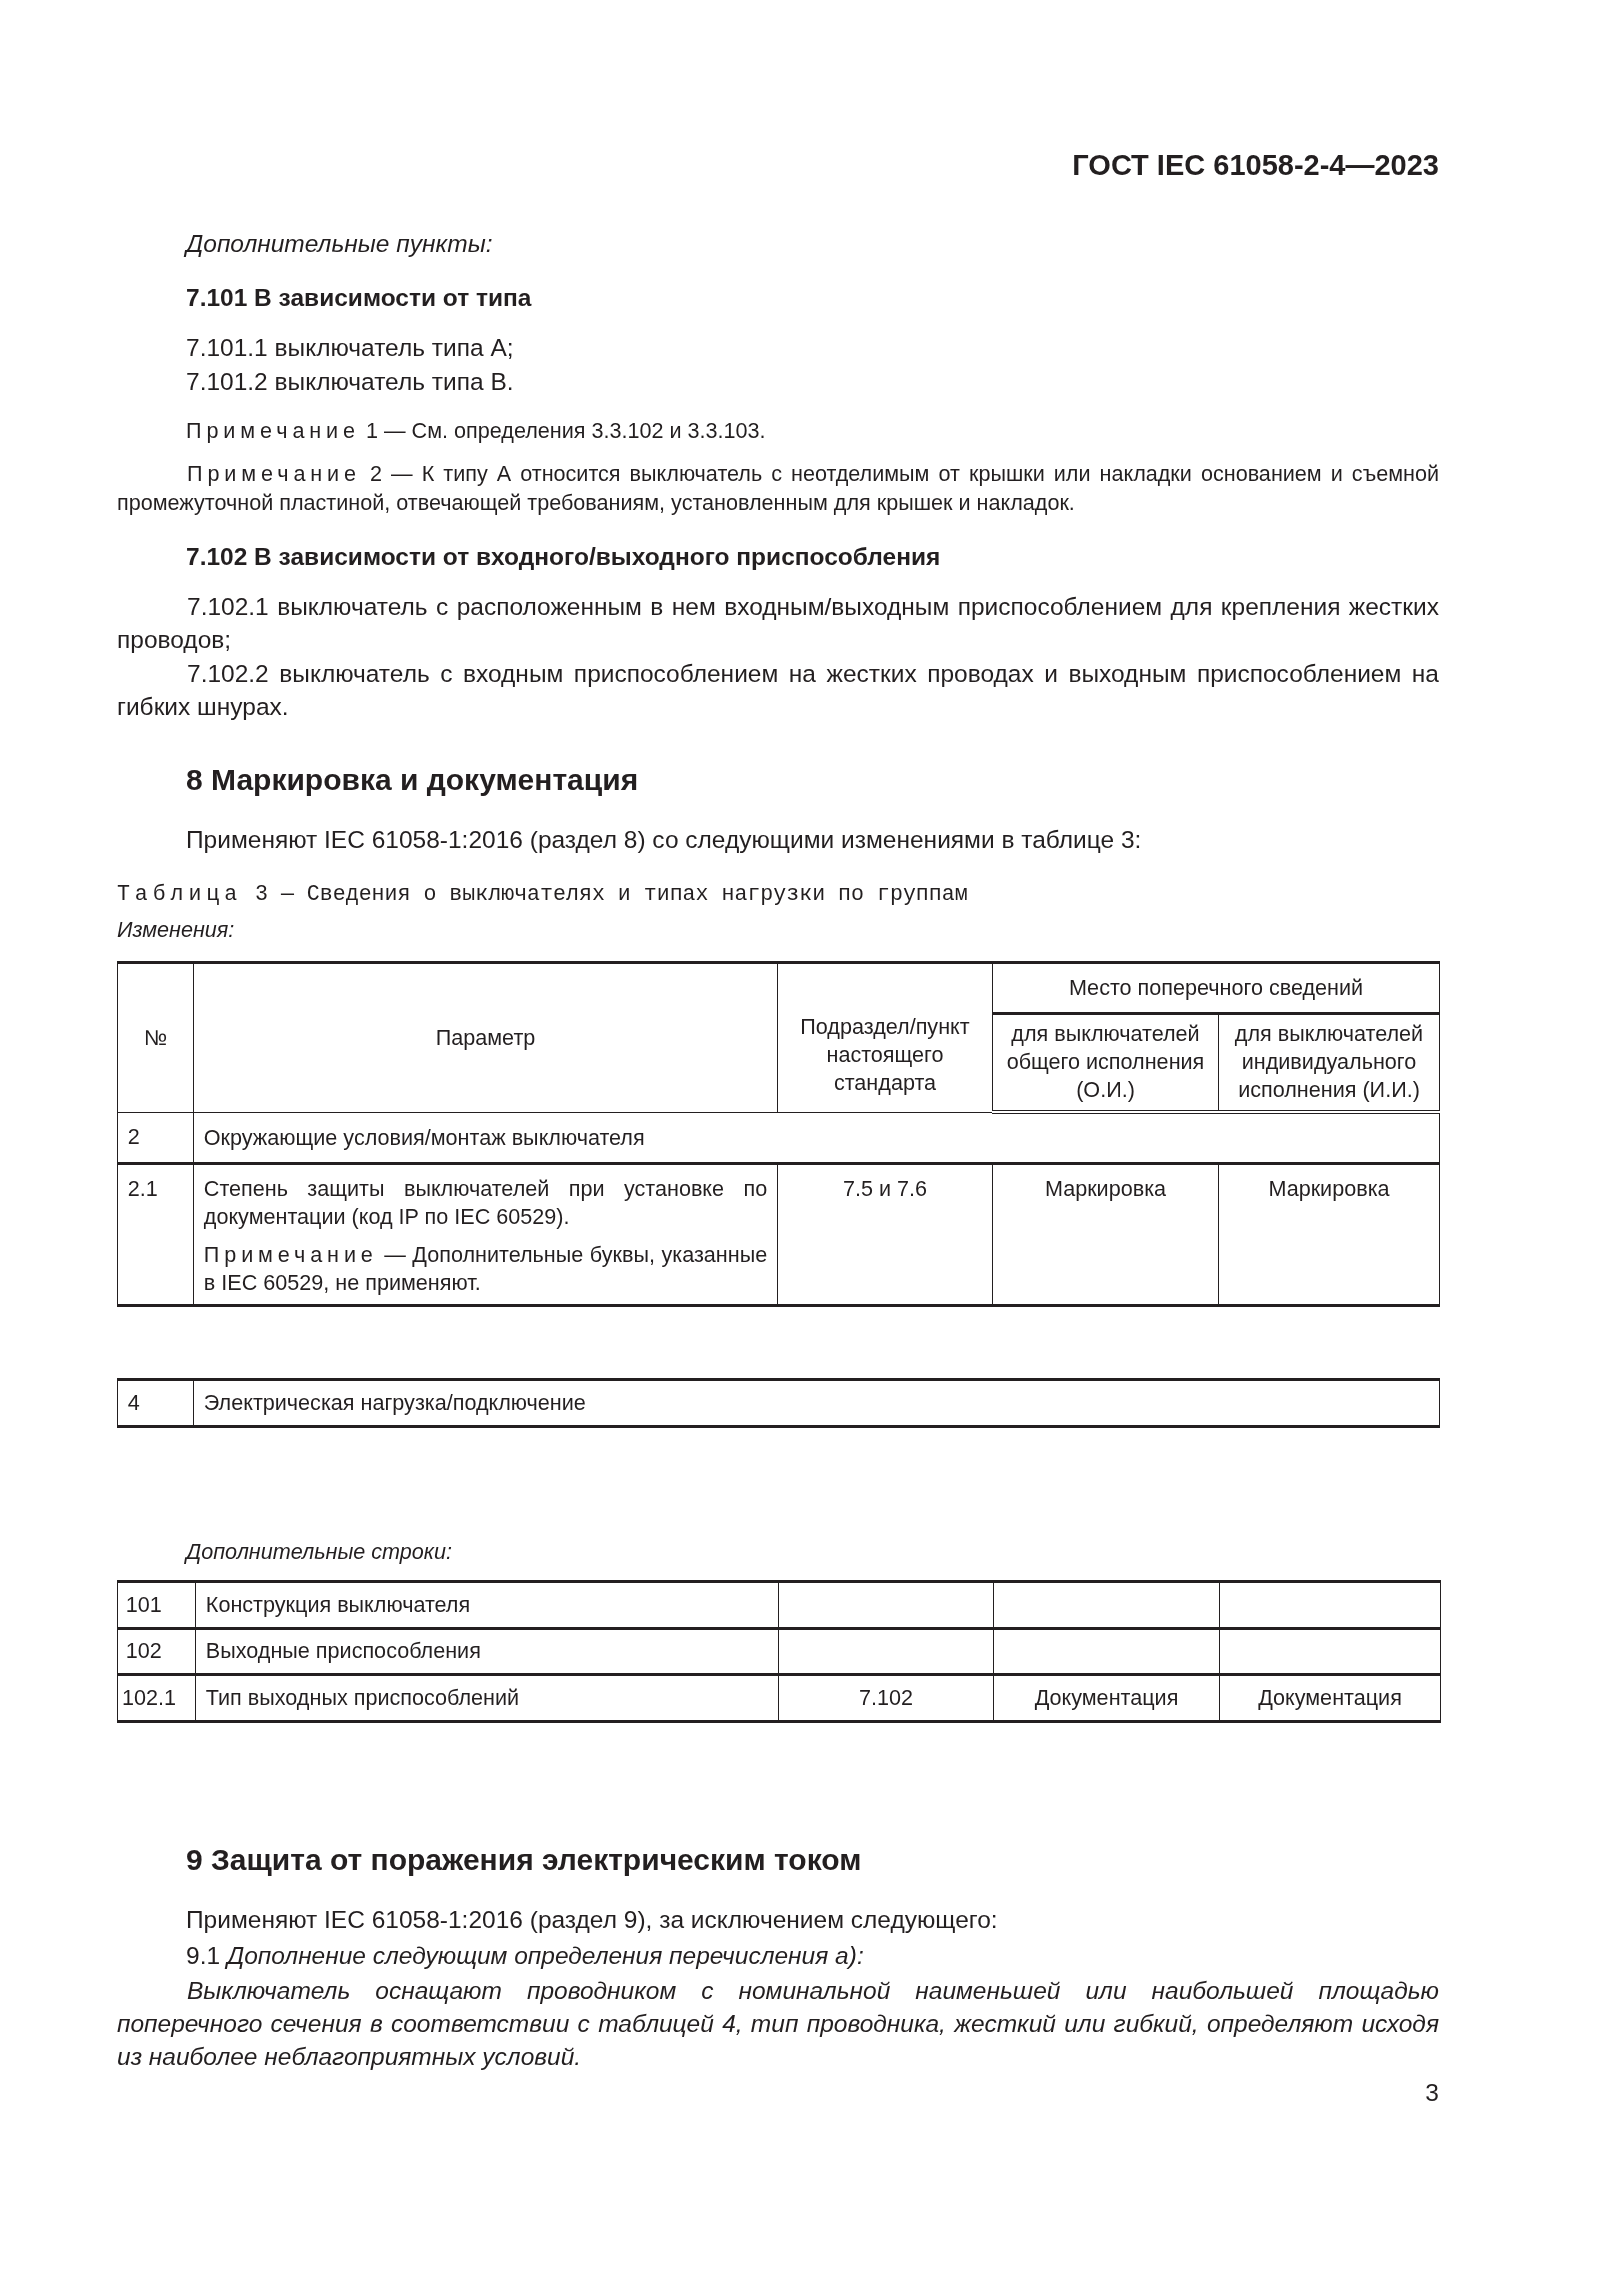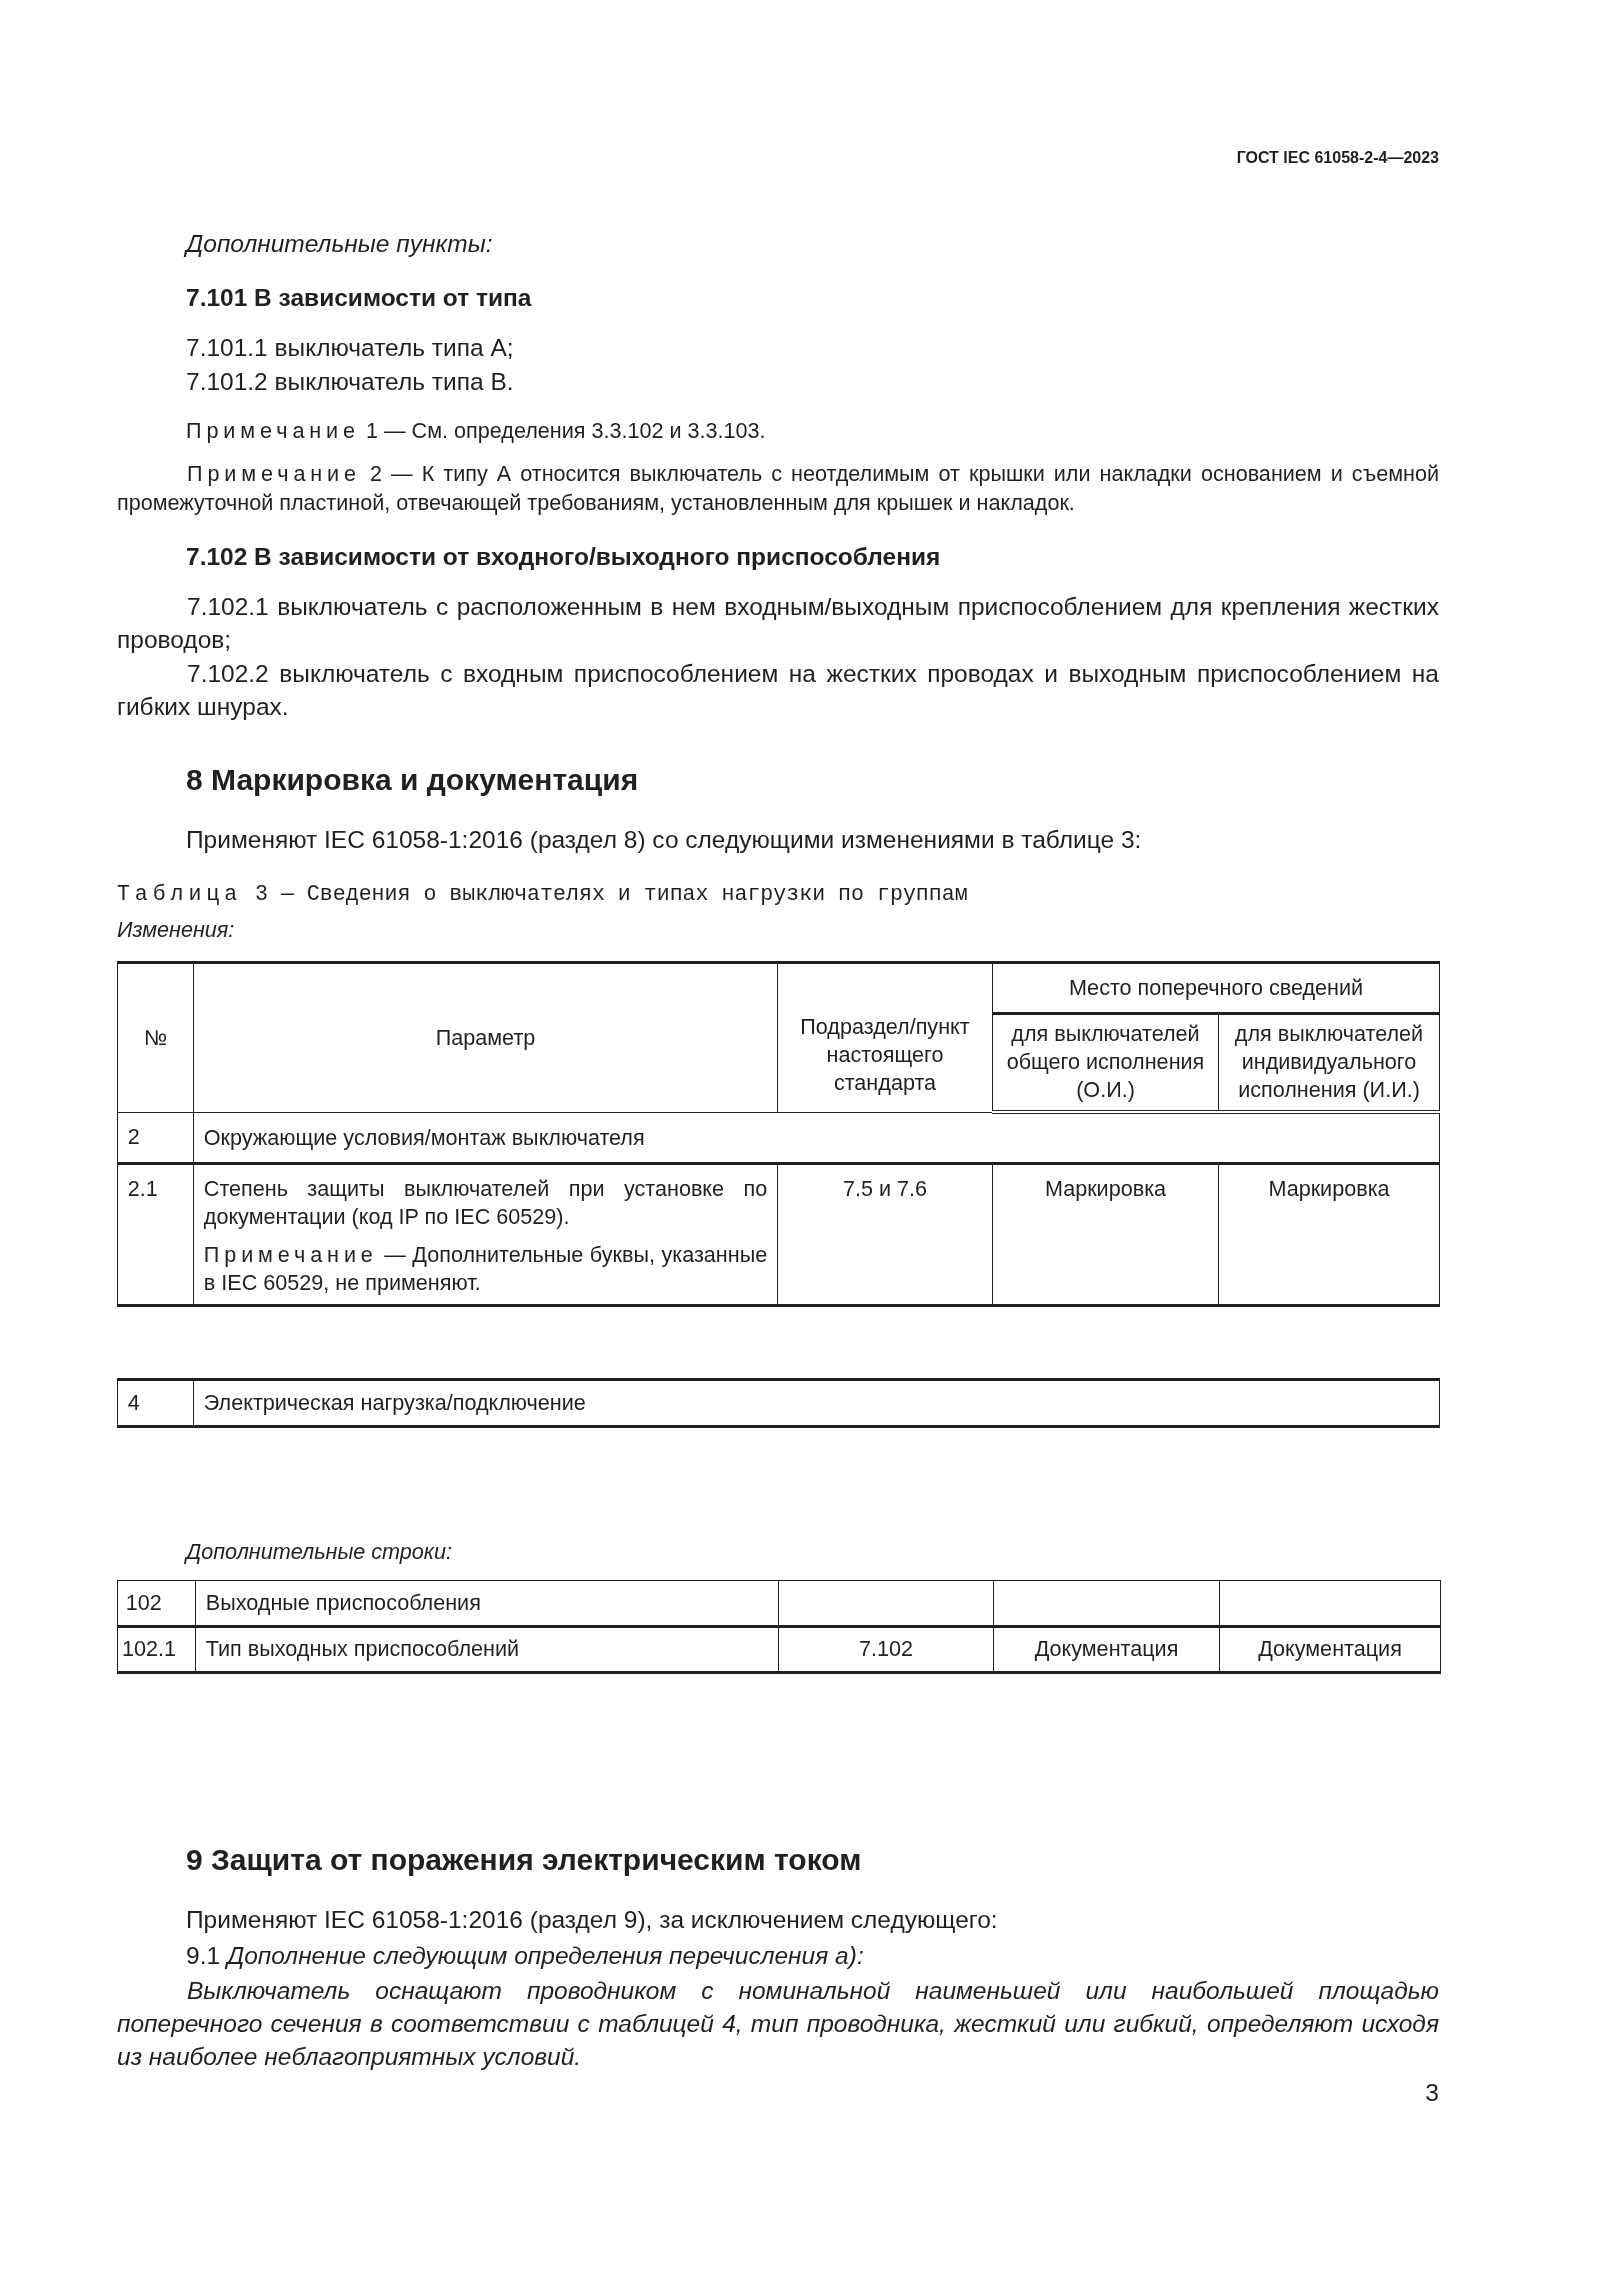--- a/index.html
+++ b/index.html
@@ -4,21 +4,21 @@
 <style>
   html, body { margin: 0; padding: 0; background: #ffffff; }
   body { width: 1621px; height: 2293px; position: relative; overflow: hidden;
          font-family: "Liberation Sans", sans-serif; color: #231f20; }
   .abs { position: absolute; }
   .txt { font-size: 24.5px; line-height: 33px; }
   .small { font-size: 21.6px; line-height: 29px; }
   .ital { font-style: italic; }
   .spaced { letter-spacing: 4.9px; }
   .just { text-align: justify; }
-  #doc-header { top: 149px; right: 182px; font-size: 16px; font-weight: bold; }
+  #doc-header { top: 149px; right: 182px; font-size: 29px; font-weight: bold; }
   .h2 { font-size: 30px; font-weight: bold; }
   .h3 { font-size: 24.5px; font-weight: bold; }
 
   table.gost { position: absolute; left: 117px; width: 1322px; border-collapse: collapse;
                font-size: 21.6px; line-height: 28px; table-layout: fixed; }
   table.gost td { border: 1.5px solid #231f20; vertical-align: top; padding: 5.9px 9.8px; }
   table.gost td.c { text-align: center; }
   table.gost td.vm { vertical-align: middle; }
   table.gost tr.thick-top td { border-top: 3.9px solid #231f20; }
   table.gost tr.thick-bottom td { border-bottom: 3.9px solid #231f20; }
@@ -117,20 +117,27 @@
 
 <table class="gost" style="top:1580px;">
   <colgroup>
       <col style="width:78px;">
       <col style="width:583px;">
       <col class="col-sub">
       <col class="col-oi">
       <col class="col-ii">
     </colgroup>
   <tbody>
+      <tr class="thick-top thick-bottom">
+    <td style="padding:7.8px 7.8px;">101</td>
+    <td style="padding:7.8px 9.8px;">Конструкция выключателя</td>
+    <td class="c vm"></td>
+    <td class="c vm"></td>
+    <td class="c vm"></td>
+  </tr>
   <tr class="thick-bottom">
     <td style="padding:7.8px 7.8px;">102</td>
     <td style="padding:7.8px 9.8px;">Выходные приспособления</td>
     <td class="c vm"></td>
     <td class="c vm"></td>
     <td class="c vm"></td>
   </tr>
   <tr class="thick-bottom">
     <td style="padding:7.8px 3.9px;">102.1</td>
     <td style="padding:7.8px 9.8px;">Тип выходных приспособлений</td>

